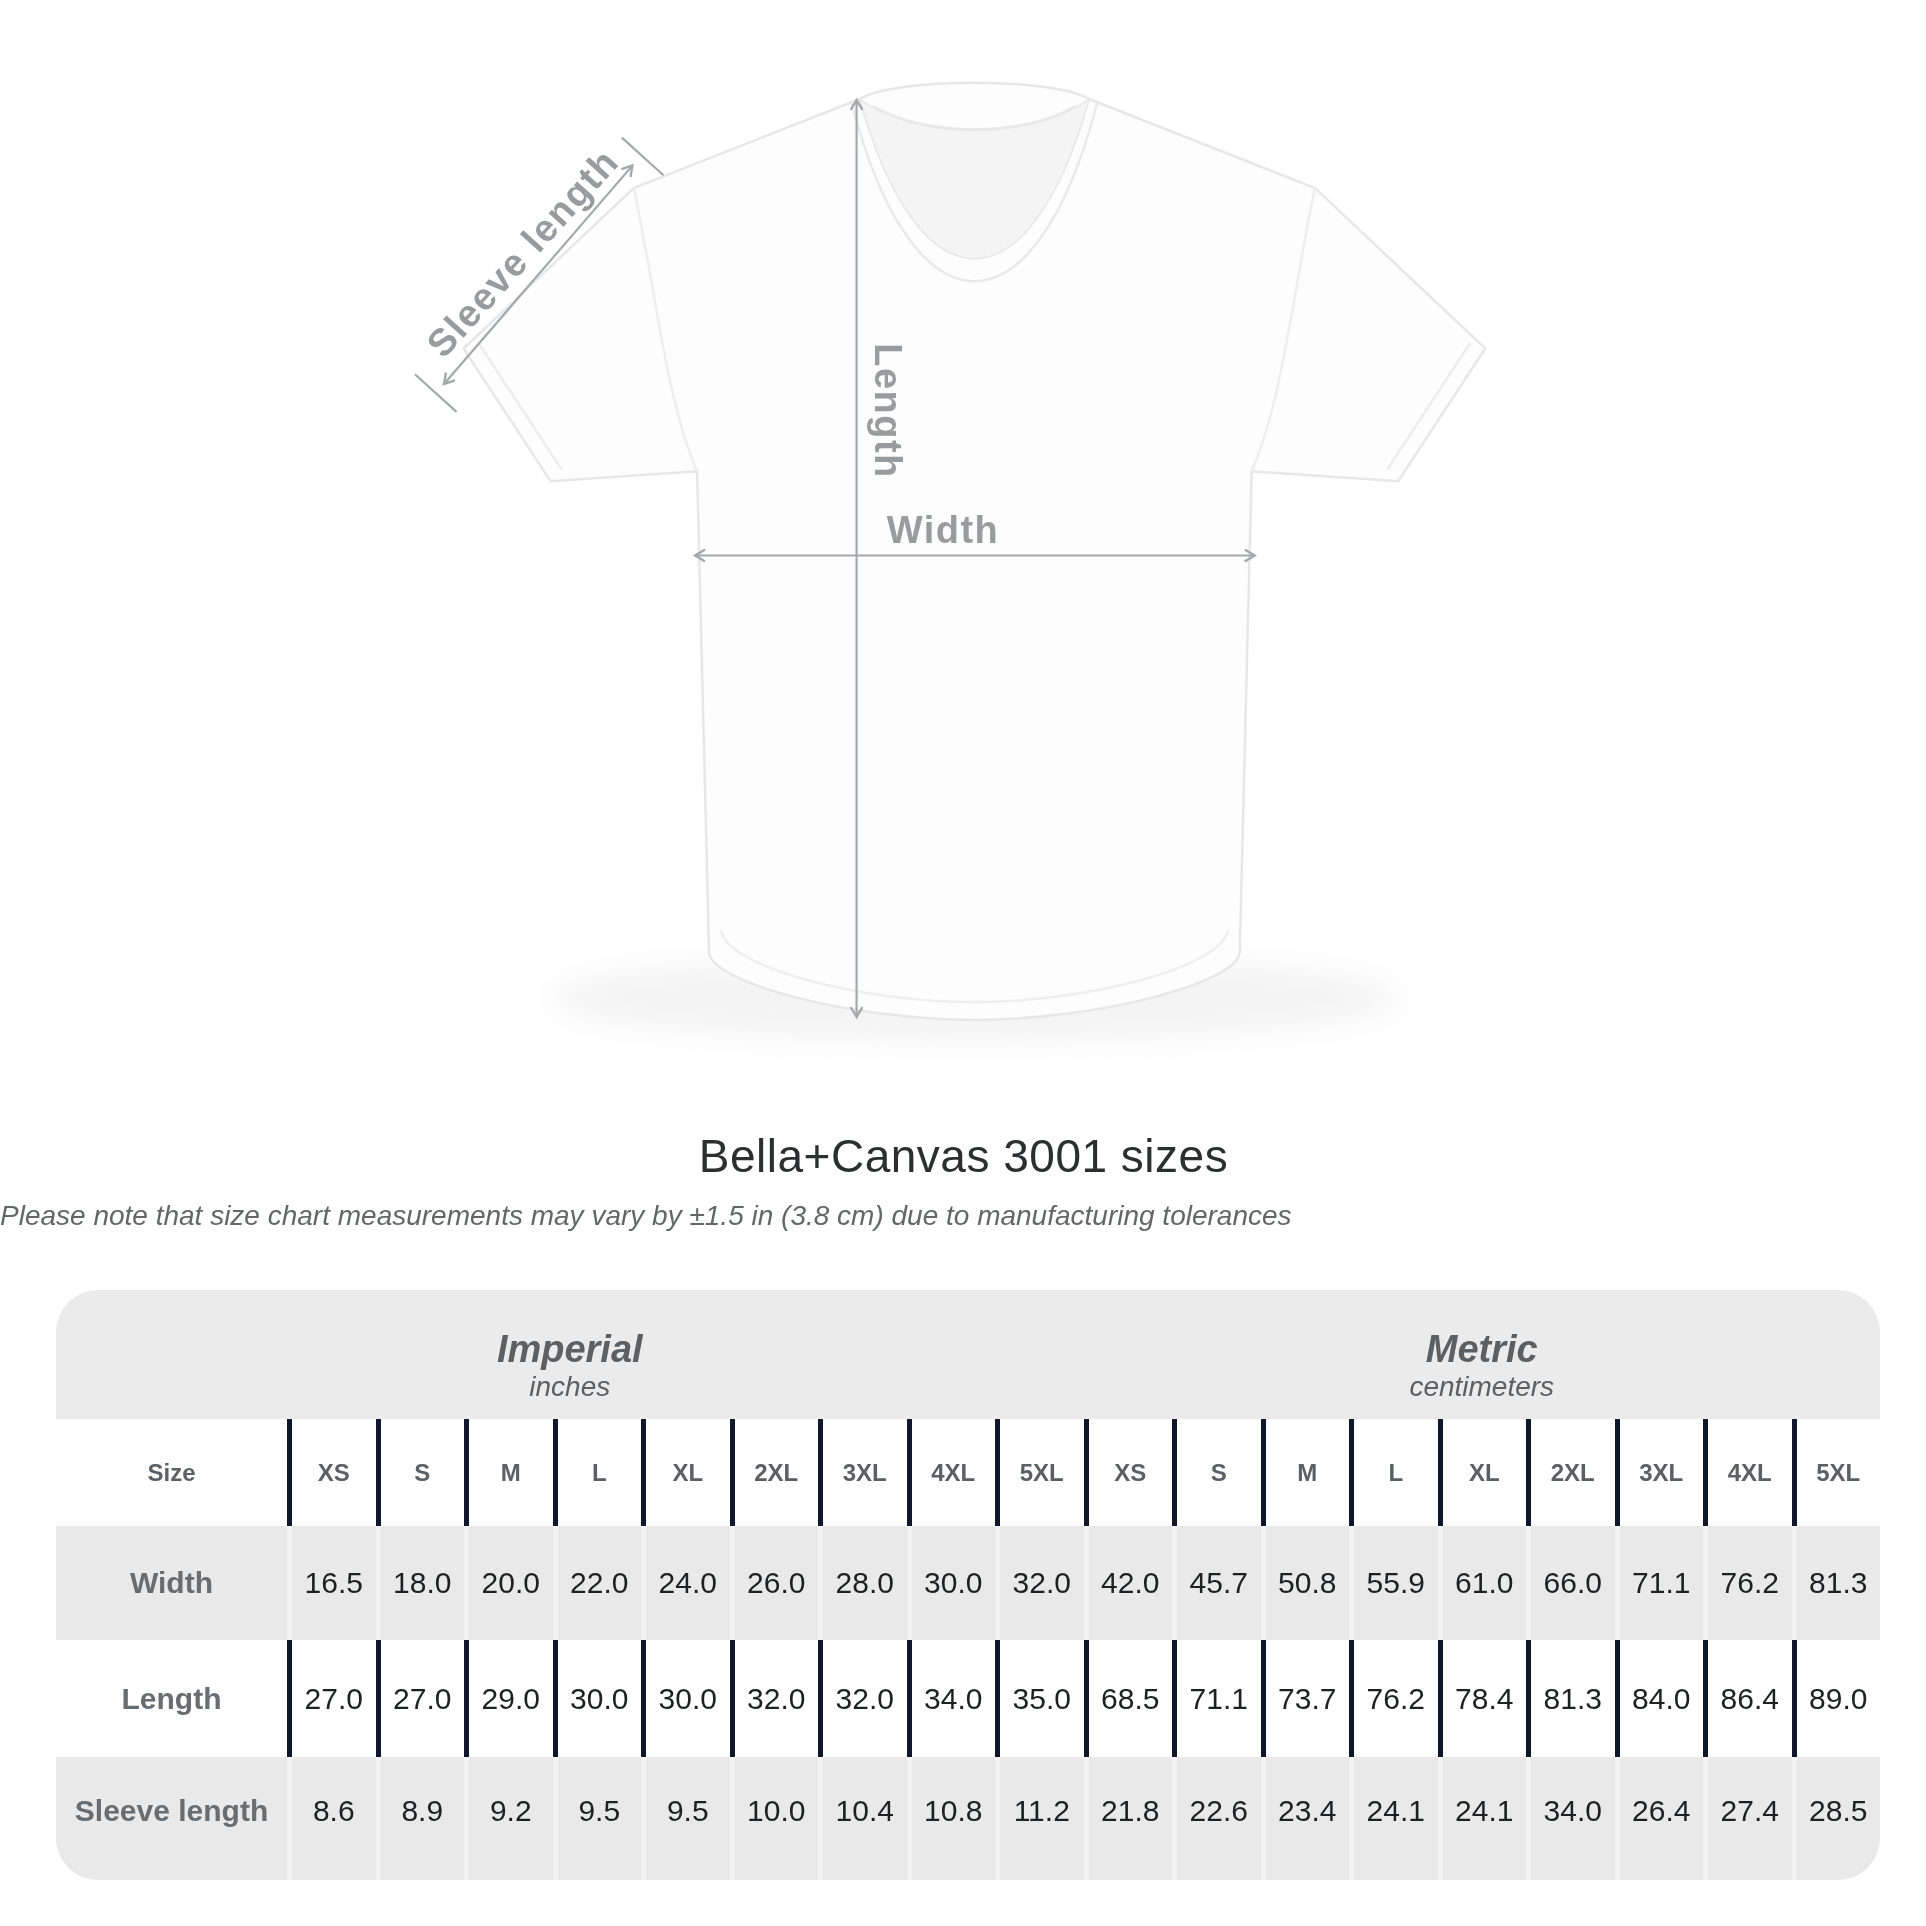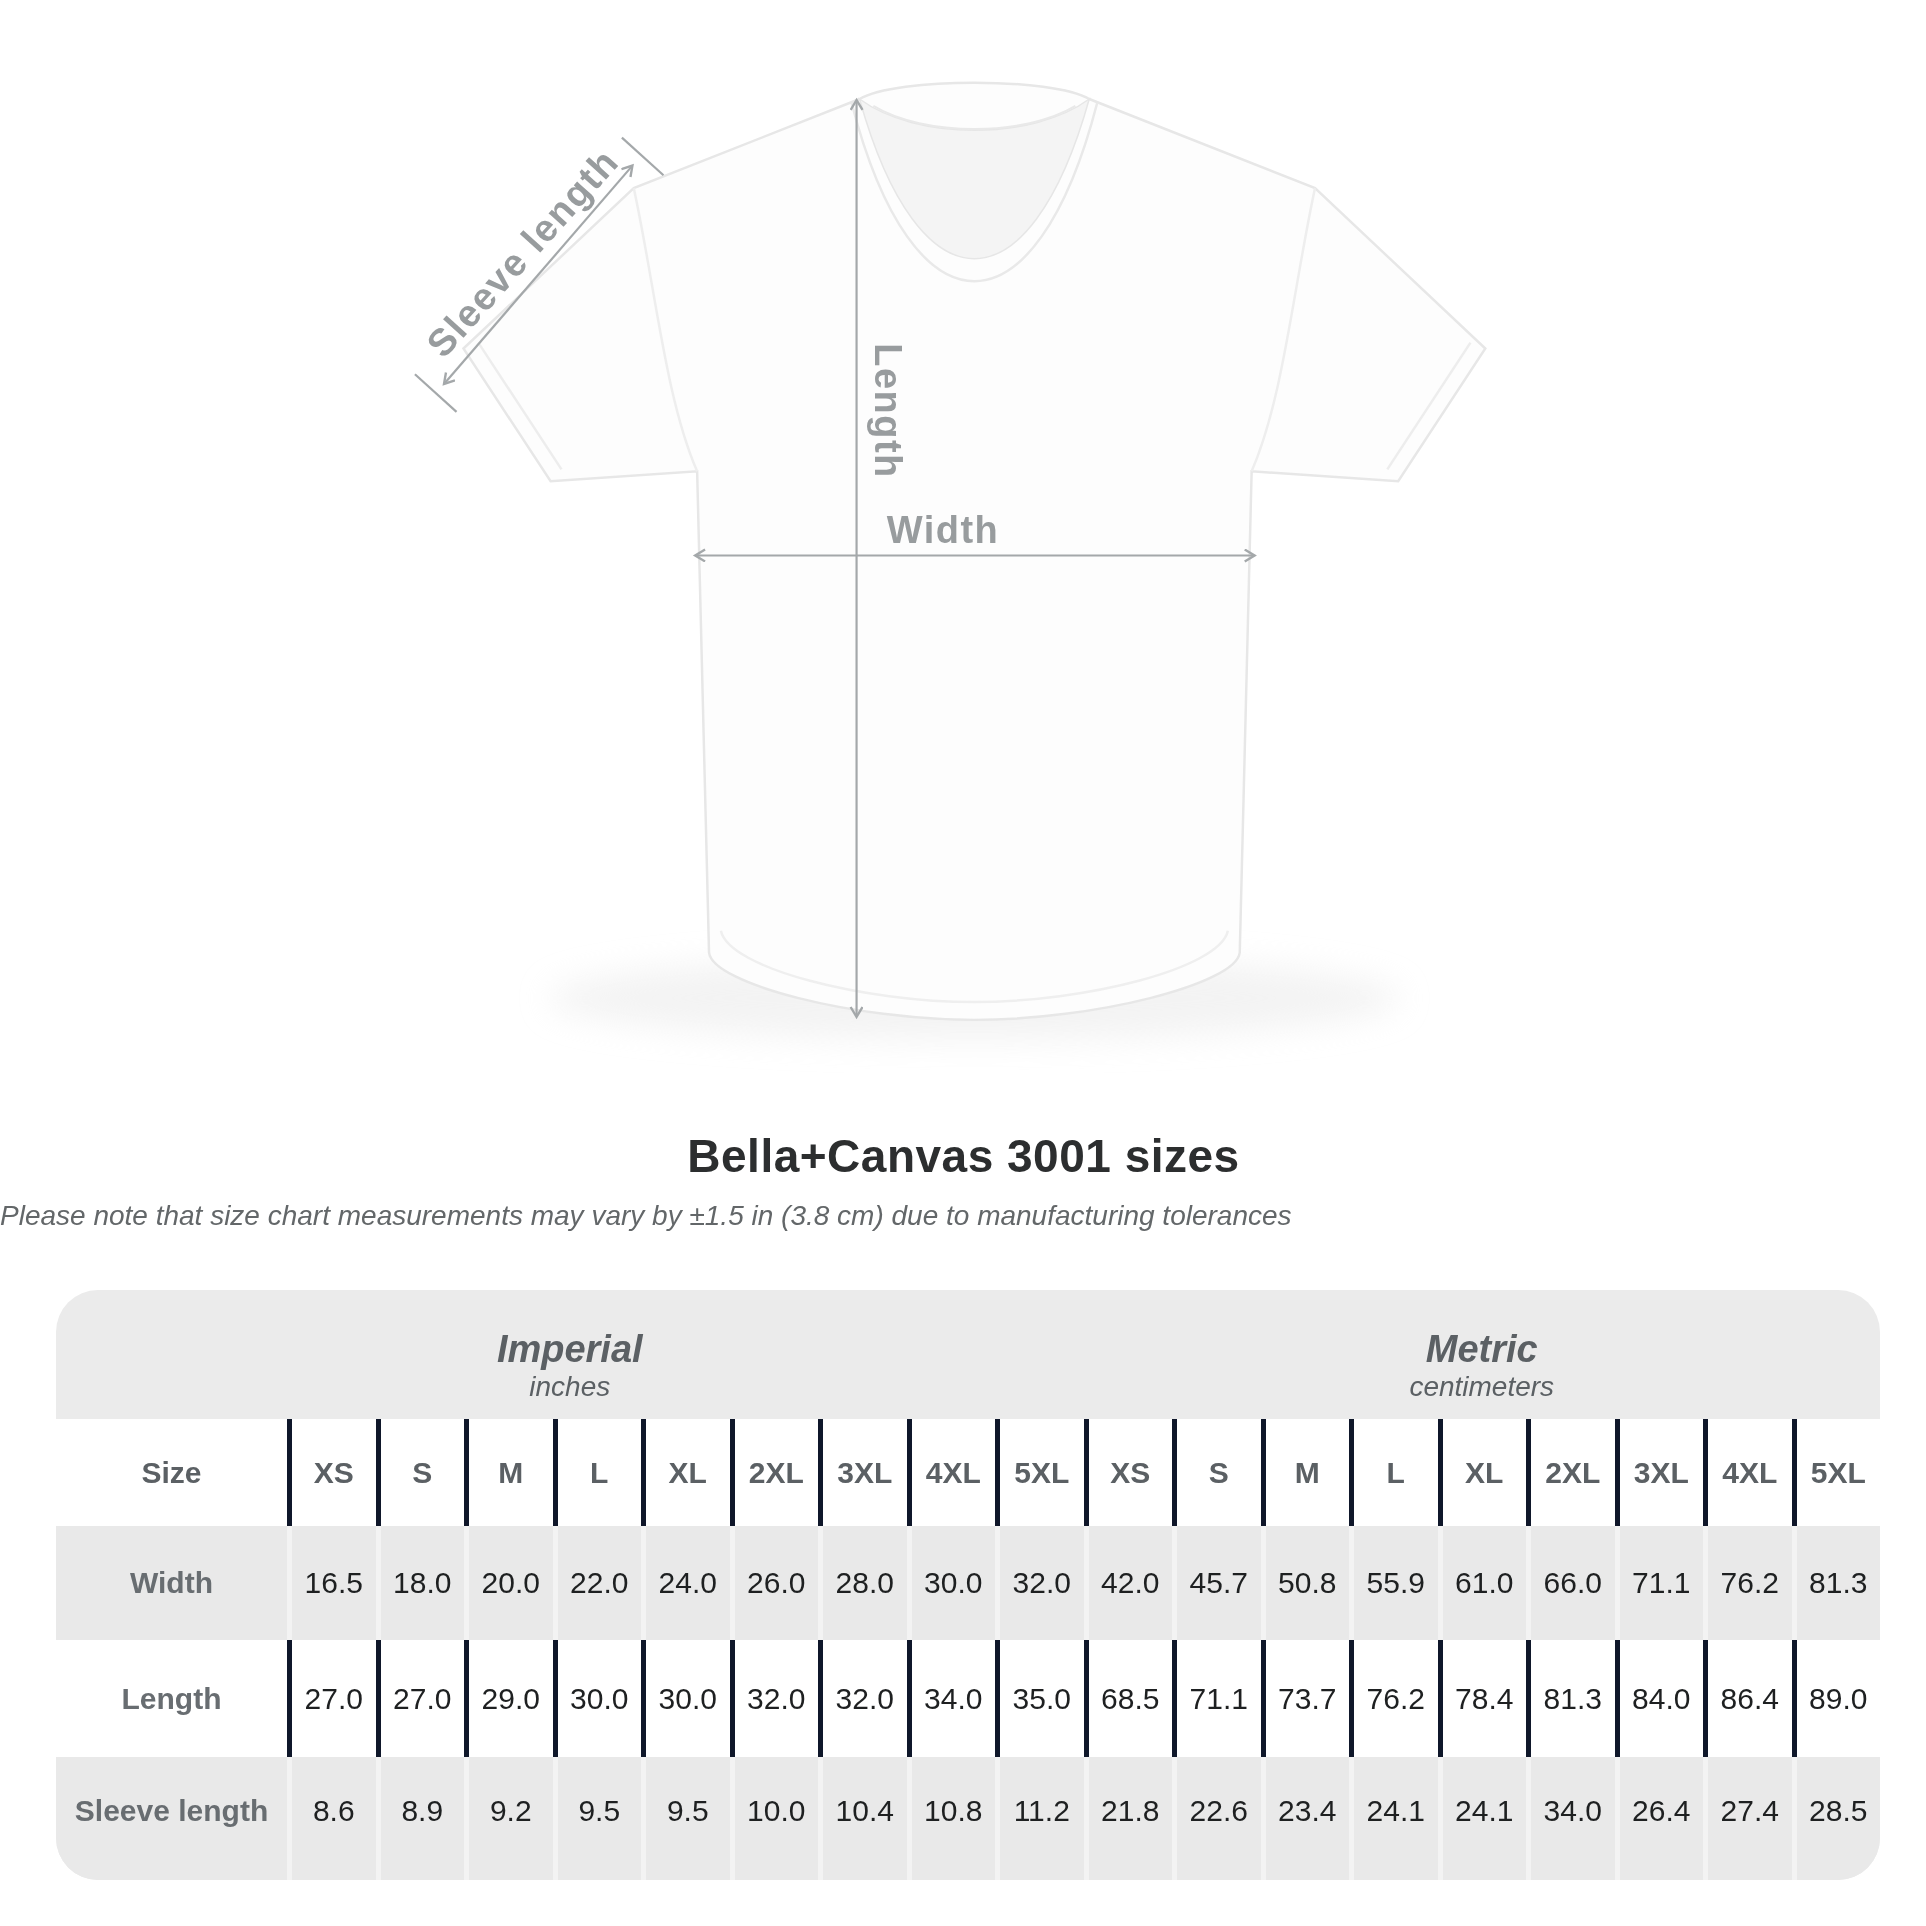--- a/index.html
+++ b/index.html
@@ -12,21 +12,21 @@
   .dim-label{
     position:absolute;font-weight:bold;font-size:38px;color:#989c9e;
     letter-spacing:1.5px;white-space:nowrap;
   }
   .dim-label.sleeve{left:523px;top:253px;transform:translate(-50%,-50%) rotate(-48deg);}
   .dim-label.len{left:887px;top:411px;transform:translate(-50%,-50%) rotate(90deg);}
   .dim-label.wid{left:943px;top:530px;transform:translate(-50%,-50%);}
   
   .title{
     position:absolute;left:0;top:1129px;width:100%;margin:0;text-align:center;
-    font-size:46px;font-weight:bold;color:#2c2e2f;letter-spacing:0.5px;
+    font-size:46px;font-weight:normal;color:#2c2e2f;letter-spacing:0.5px;
   }
   .subtitle{
     position:absolute;left:0;top:1200px;width:100%;margin:0;
     font-size:28px;font-style:italic;color:#636769;
   }
   
   .size-table{
     position:absolute;left:56px;top:1290px;width:1824px;height:590px;
     background:#ebebeb;border-radius:42px;overflow:hidden;
     display:grid;
@@ -34,21 +34,21 @@
     grid-template-rows:129px 107px 114px 117px 124px;
   }
   .cell{display:flex;align-items:center;justify-content:center;}
   .group{flex-direction:column;padding-top:21px;background:transparent;justify-content:center;}
   .group .gname{font-size:38px;font-weight:bold;font-style:italic;color:#5b6064;}
   .group .gsub{font-size:28px;font-style:italic;color:#5b6064;}
   .g-imp{grid-column:1 / span 10;}
   .g-met{grid-column:11 / span 9;}
   .r-white{background:#ffffff;}
   .r-gray{background:#e9e9e9;}
-  .hcell{font-size:30px;font-weight:bold;color:#5b6064;}
+  .hcell{font-size:24px;font-weight:bold;color:#5b6064;}
   .rlabel{font-size:30px;font-weight:bold;color:#686d71;}
   .val{font-size:30px;color:#1e2021;}
   
   .r-white.sep{border-left:5px solid #0f172a;}
   .r-gray.sep{border-left:5px solid #f3f3f3;text-align:right;}
   .r-last{padding-bottom:16px;}
 </style>
 </head>
 <body>
 

